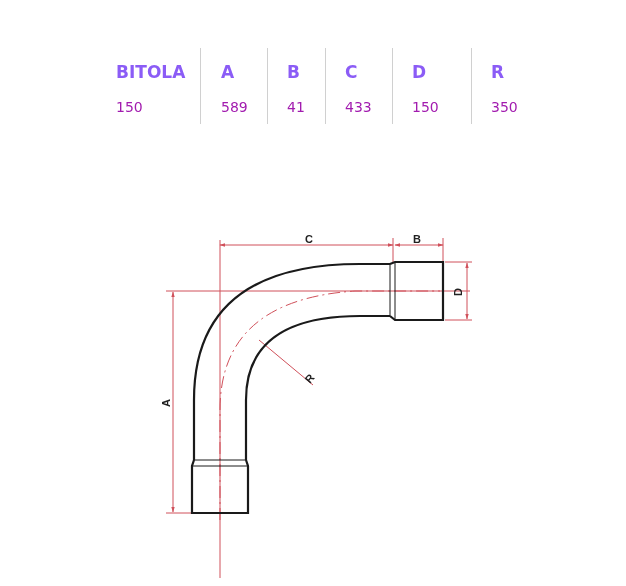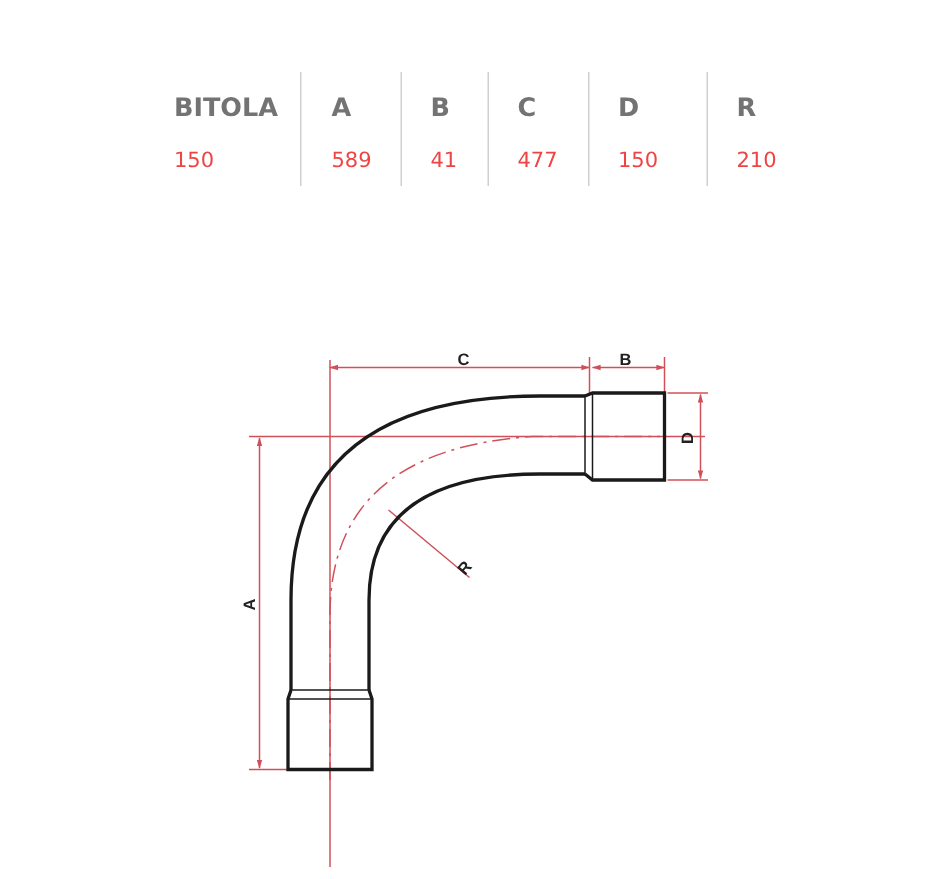--- a/index.html
+++ b/index.html
@@ -1,20 +1,20 @@
 <!DOCTYPE html>
 <html><head>
 <meta charset="utf-8">
 <style>
   html, body { margin:0; padding:0; background:#ffffff; }
   body { width:626px; height:586px; position:relative; overflow:hidden; font-family:"DejaVu Sans", sans-serif; }
   .spec-table { position:absolute; left:116px; top:48px; display:flex; }
   .col { position:relative; height:76px; }
-  .col .hd { position:absolute; top:14px; left:0; font-weight:bold; font-size:17px; color:#737373; white-space:nowrap; }
-  .col .vl { position:absolute; top:51px; left:0; font-size:14px; color:#ef4444; white-space:nowrap; }
+  .col .hd { position:absolute; top:14px; left:0; font-weight:bold; font-size:17px; color:#8b5cf6; white-space:nowrap; }
+  .col .vl { position:absolute; top:51px; left:0; font-size:14px; color:#a21caf; white-space:nowrap; }
   .sep { position:absolute; top:0; width:1px; height:76px; background:#d0d0d0; }
   svg { position:absolute; left:0; top:0; }
   .lbl { font-family:"Liberation Sans", sans-serif; font-size:11px; font-weight:bold; fill:#222; }
 </style>
 </head>
 <body>
 
 <div class="spec-table">
   <div class="col" style="width:85px">
     <span class="hd">BITOLA</span>
@@ -26,31 +26,31 @@
     <span class="vl" style="left:20px">589</span>
   </div>
   <div class="col" style="width:58px">
     <div class="sep" style="left:0"></div>
     <span class="hd" style="left:20px">B</span>
     <span class="vl" style="left:20px">41</span>
   </div>
   <div class="col" style="width:67px">
     <div class="sep" style="left:0"></div>
     <span class="hd" style="left:20px">C</span>
-    <span class="vl" style="left:20px">477</span>
+    <span class="vl" style="left:20px">433</span>
   </div>
   <div class="col" style="width:79px">
     <div class="sep" style="left:0"></div>
     <span class="hd" style="left:20px">D</span>
     <span class="vl" style="left:20px">150</span>
   </div>
   <div class="col" style="width:60px">
     <div class="sep" style="left:0"></div>
     <span class="hd" style="left:20px">R</span>
-    <span class="vl" style="left:20px">210</span>
+    <span class="vl" style="left:20px">350</span>
   </div>
 </div>
 
 <svg width="626" height="586" viewBox="0 0 626 586">
   <defs>
     <marker id="arr" viewBox="0 0 10 10" refX="9" refY="5" markerWidth="6" markerHeight="6" orient="auto-start-reverse">
       <path d="M0,2 L10,5 L0,8 z" fill="#d0505a"></path>
     </marker>
   </defs>
 

